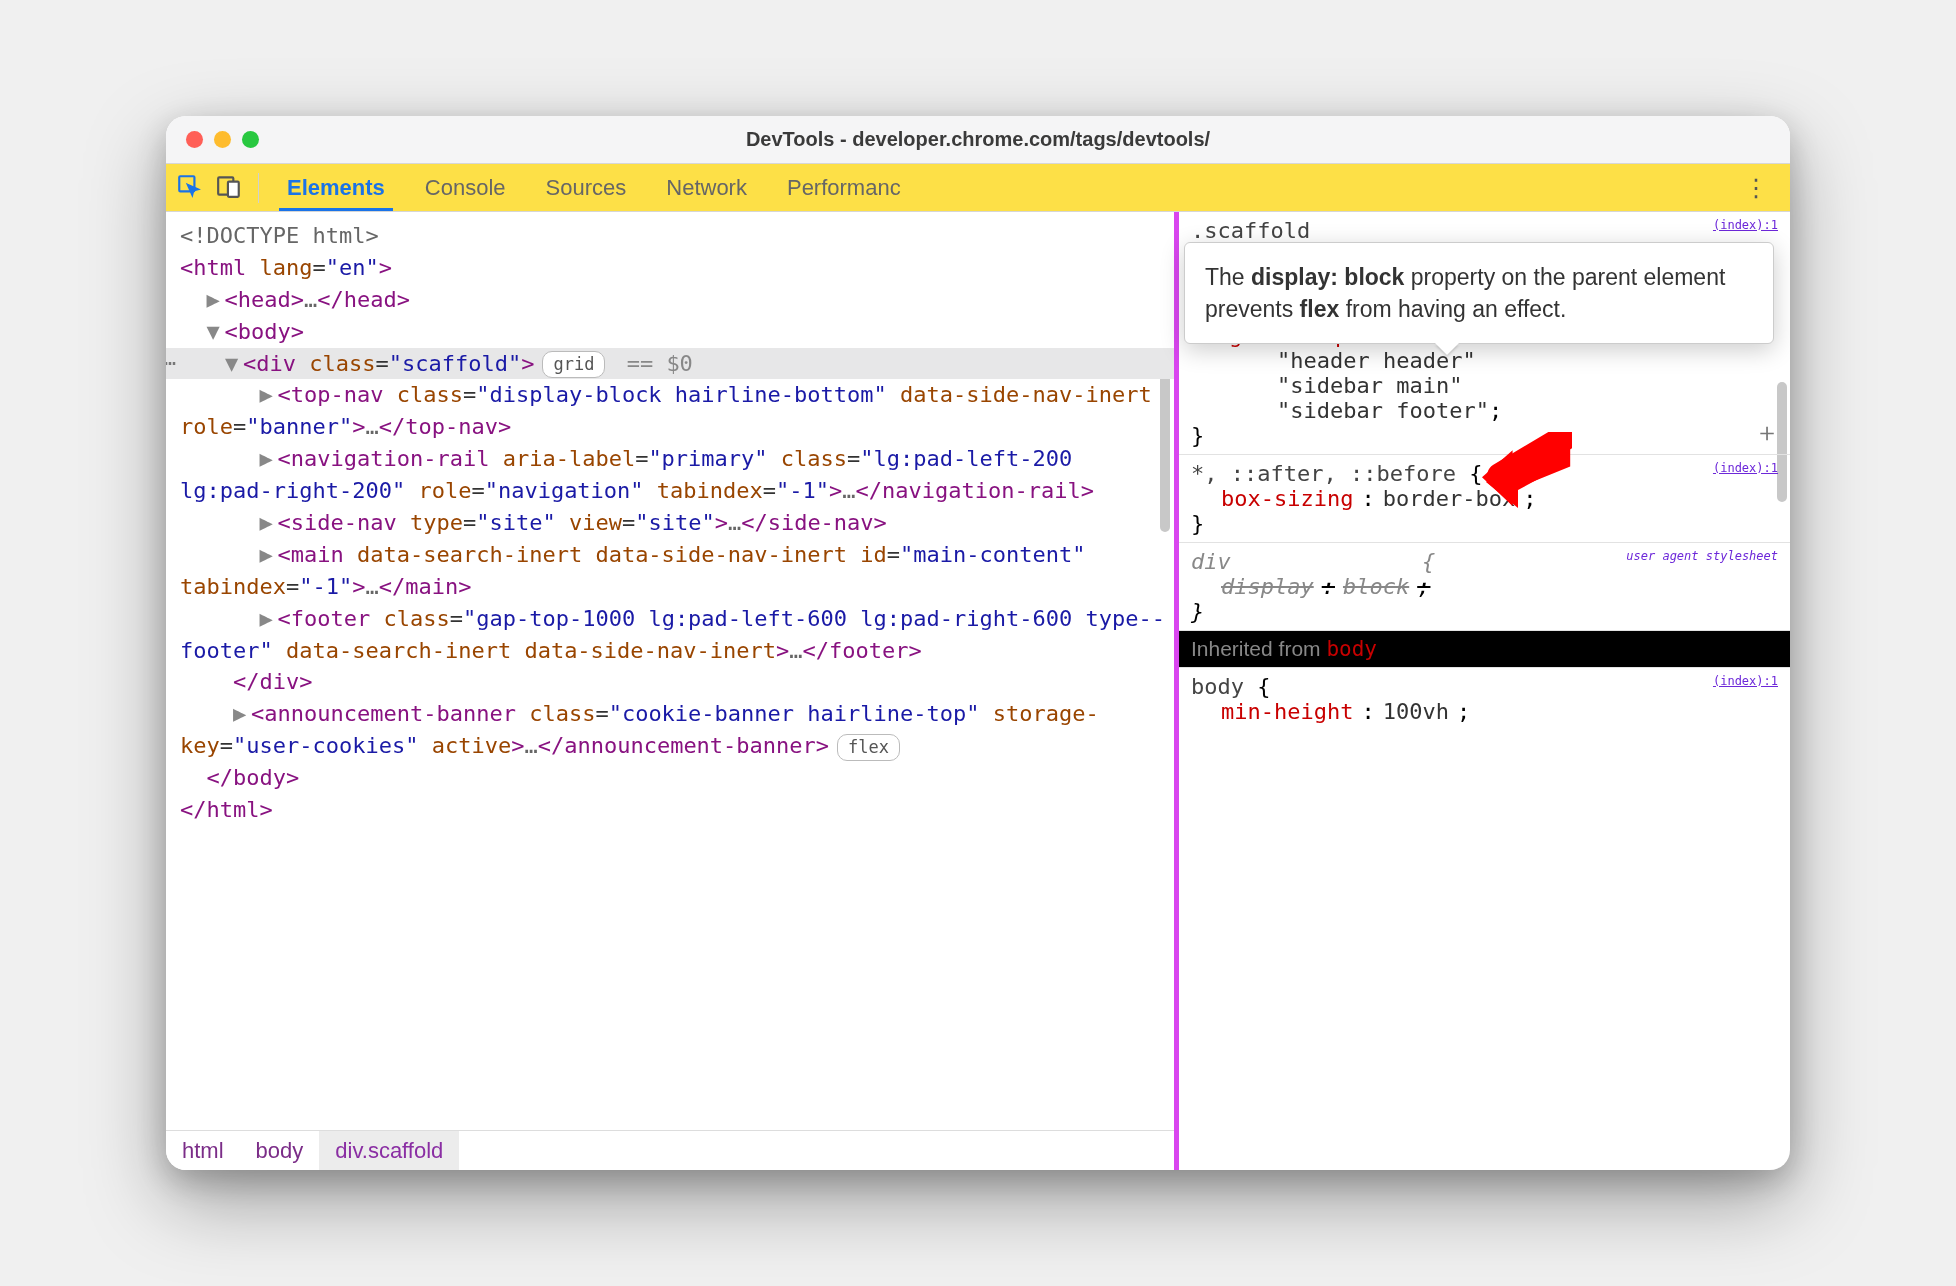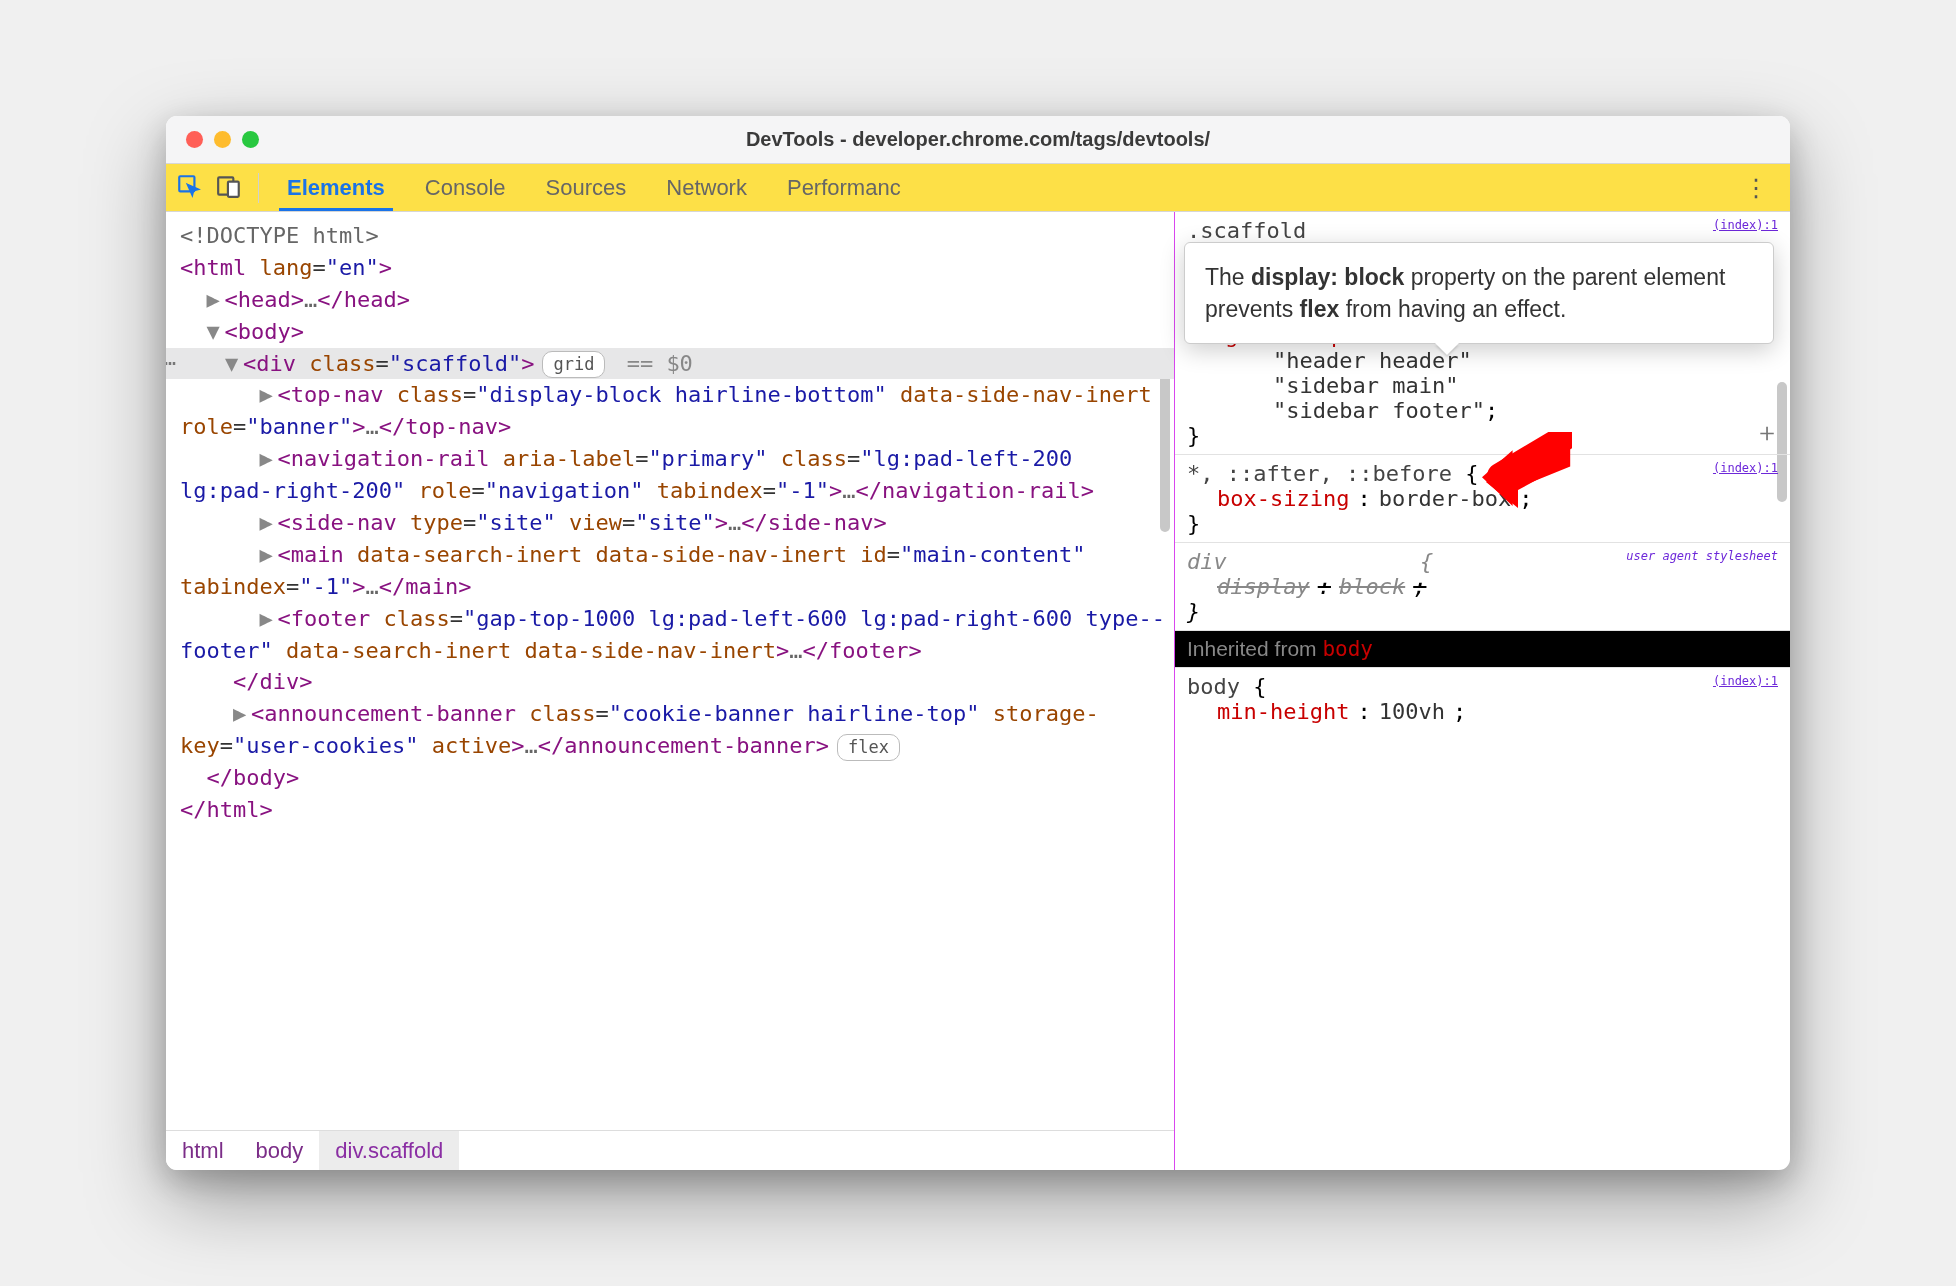--- a/index.html
+++ b/index.html
@@ -5,21 +5,21 @@
 * { margin:0; padding:0; box-sizing:border-box; }
 body {
   width:1956px; height:1286px;
   background:#f0f0f0;
   font-family:-apple-system, BlinkMacSystemFont, "Segoe UI", Helvetica, sans-serif;
   display:flex; align-items:center; justify-content:center;
 }
 .window {
   width:1624px; height:1054px;
   background:#fff;
-  border-radius:11px;
+  border-radius:20px;
   box-shadow:0 30px 80px rgba(0,0,0,.35),0 10px 30px rgba(0,0,0,.2);
   display:flex; flex-direction:column;
   overflow:hidden;
   position:relative;
 }
 .titlebar {
   height:48px;
   display:flex; align-items:center;
   background:#f5f5f6;
   border-bottom:1px solid #d7d7d7;
@@ -64,21 +64,21 @@
 .attr-v{color:#1a1aa6;}
 .punct{color:#881280;}
 .sym{color:#666;}
 .eqdollar{color:#888;}
 .row-sel{background:#e7e7e8;margin-left:-14px;padding-left:14px;display:flex;align-items:center;position:relative;}
 .row-sel .pre-dots{position:absolute;left:-2px;color:#777;letter-spacing:1px;font-size:20px;}
 .pill{display:inline-block;border:1px solid #bbb;border-radius:10px;background:#fff;padding:0 10px;font-size:17px;color:#555;margin:0 8px;vertical-align:middle;}
 .breadcrumb{height:40px;border-top:1px solid #ddd;background:#fff;display:flex;align-items:stretch;font-size:22px;color:#7b2d88;}
 .crumb{padding:0 16px;display:flex;align-items:center;cursor:pointer;}
 .crumb.sel{background:#ececec;color:#8a2ea3;}
-.styles-panel{width:616px;border-left:1px solid #d946ef;display:flex;flex-direction:column;font-family:Menlo,Consolas,monospace;font-size:22px;overflow:auto;position:relative;}
+.styles-panel{width:616px;border-left:5px solid #d946ef;display:flex;flex-direction:column;font-family:Menlo,Consolas,monospace;font-size:22px;overflow:auto;position:relative;}
 .rule{padding:6px 12px 6px 12px;border-bottom:1px solid #e2e2e2;position:relative;}
 .rule-head{display:flex;justify-content:space-between;align-items:flex-start;}
 .selector{color:#444;}
 .srclink{color:#6d28d9;text-decoration:underline;font-size:12px;}
 .decl{display:flex;align-items:center;gap:8px;padding-left:10px;}
 .cb{width:20px;height:20px;border-radius:4px;background:#1a73e8;display:inline-flex;align-items:center;justify-content:center;flex-shrink:0;}
 .cb.off{background:#c9d7ef;}
 .cb svg{width:14px;height:14px;stroke:#fff;stroke-width:3;fill:none;}
 .prop{color:#c80000;}
 .val{color:#333;}

